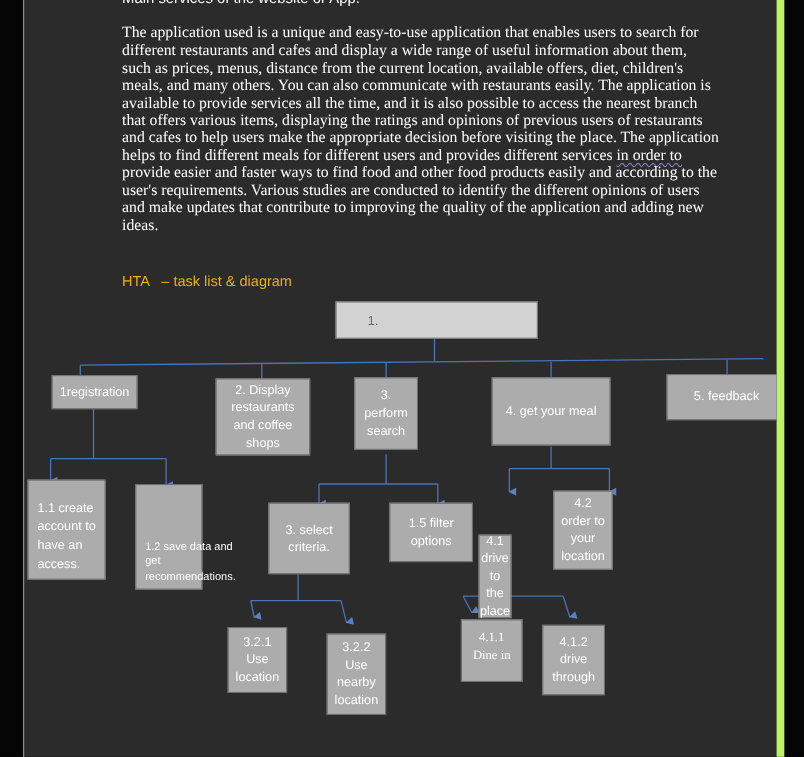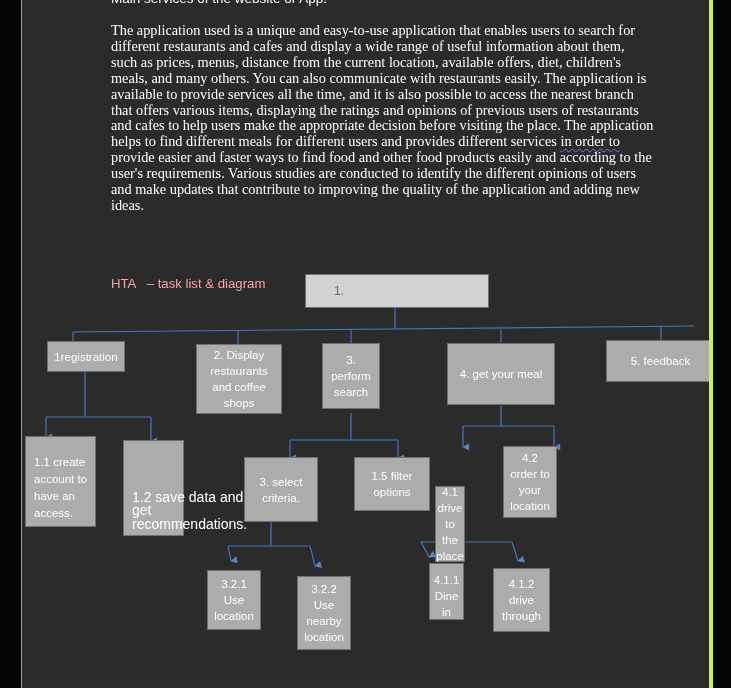--- a/index.html
+++ b/index.html
@@ -23,21 +23,21 @@
     background: #050505;
   }
   #page {
     position: absolute;
     left: 21px;
     top: 0;
     width: 692px;
     height: 688px;
     background: #2b2b2b;
     border-left: 1px solid #9a9a9a;
-    border-right: 4px solid #bef264;
+    border-right: 7px solid #bef264;
     box-sizing: border-box;
     overflow: hidden;
   }
 
   
   .doc-text {
     position: absolute;
     font-family: "Liberation Serif", serif;
     color: #ffffff;
     font-size: 14.3px;
@@ -61,24 +61,24 @@
     text-decoration: underline;
     text-decoration-style: wavy;
     text-decoration-color: #7f7fc8;
     text-decoration-thickness: 1px;
     text-underline-offset: 2px;
   }
 
   #hta-label {
     position: absolute;
     left: 89px;
-    top: 276px;
+    top: 248px;
     font-family: "Liberation Sans", sans-serif;
     font-size: 13.2px;
-    color: #fca5a5;
+    color: #eab308;
     white-space: pre;
   }
 
   
   #diagram {
     position: absolute;
     left: 0;
     top: 0;
     width: 692px;
     height: 688px;
@@ -120,21 +120,21 @@
     color: #6b6b6b;
   }
   .node.left-align {
     justify-content: flex-start;
     text-align: left;
     align-items: flex-end;
     padding: 9px 6px 4px 8px;
     line-height: 17px;
   }
   .node.left-align.tight {
-    font-size: 14px;
+    font-size: 10px;
     line-height: 13.5px;
     padding-top: 11px;
   }
   .node.top-align {
     align-items: flex-start;
     padding-top: 8px;
   }
 </style>
 </head>
 <body>
@@ -243,21 +243,21 @@
       </div>
 
       <div class="node" style="left:185px; top:570px; width:54px; height:60px;">
         <span>3.2.1 Use location</span>
       </div>
 
       <div class="node" style="left:275px; top:576px; width:54px; height:74px;">
         <span>3.2.2 Use nearby location</span>
       </div>
 
-      <div class="node top-align" style="left:407px; top:563px; width:35px; height:57px;">
+      <div class="node top-align" style="left:397px; top:563px; width:56px; height:57px;font-family:Liberation Serif, serif;">
         <span>4.1.1 Dine in</span>
       </div>
 
       <div class="node" style="left:471px; top:568px; width:57px; height:64px;">
         <span>4.1.2 drive through</span>
       </div>
 
     </div>
   </div>
 </div>

